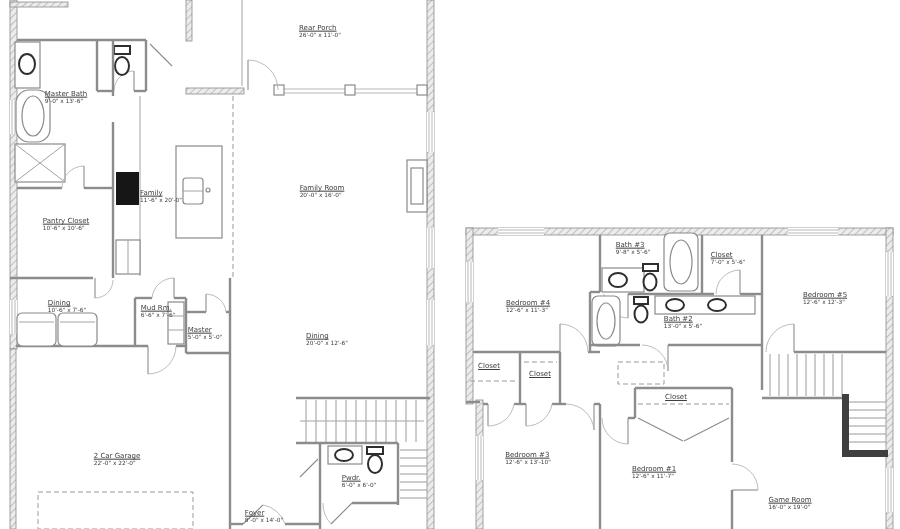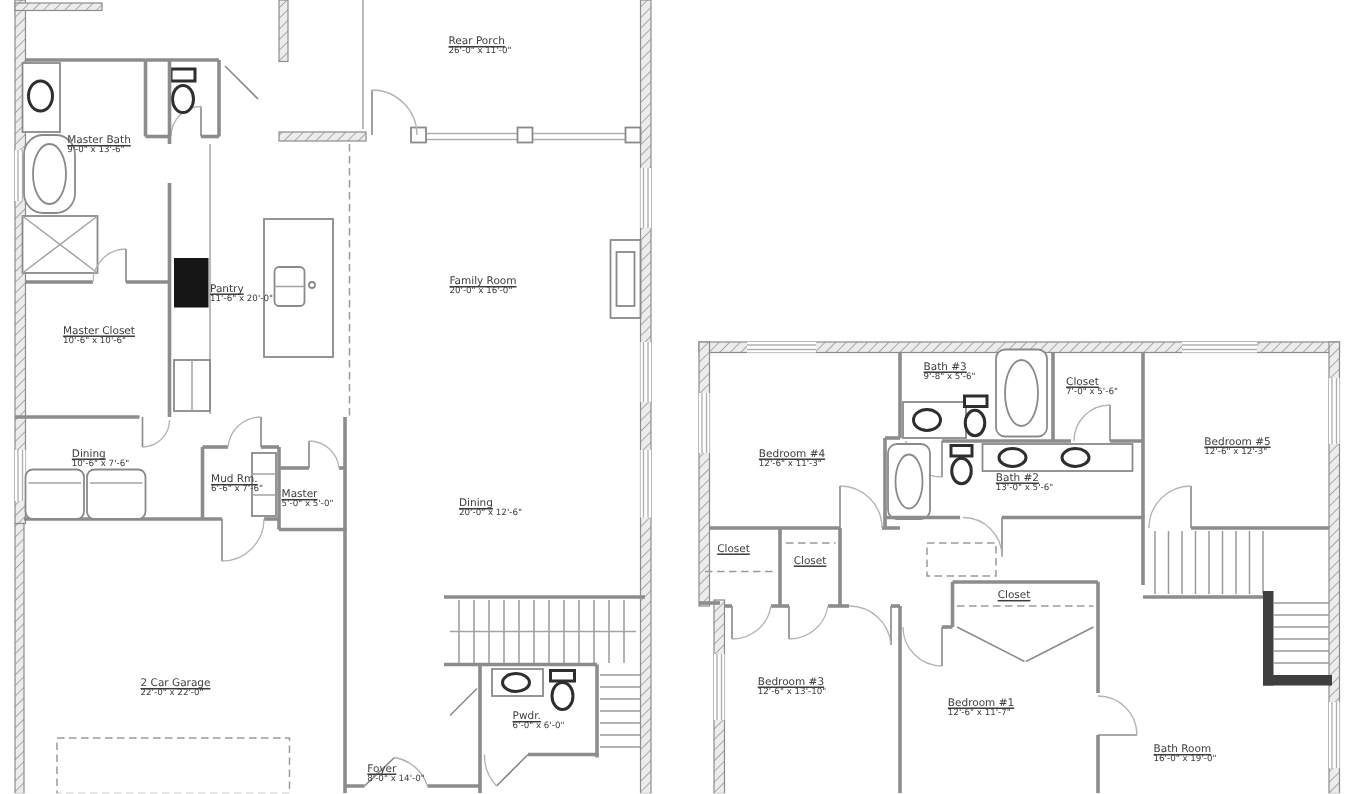--- a/index.html
+++ b/index.html
@@ -380,36 +380,36 @@
 
 <div class="room-label" style="left:320px;top:31px">
   <div class="nm">Rear Porch</div>
   <div class="dm">26'-0" x 11'-0"</div>
 </div>
 <div class="room-label" style="left:66px;top:97px">
   <div class="nm">Master Bath</div>
   <div class="dm">9'-0" x 13'-6"</div>
 </div>
 <div class="room-label" style="left:161px;top:196px">
-  <div class="nm">Pantry</div>
+  <div class="nm">Family</div>
   <div class="dm">11'-6" x 20'-0"</div>
 </div>
 <div class="room-label" style="left:322px;top:191px">
   <div class="nm">Family Room</div>
   <div class="dm">20'-0" x 16'-0"</div>
 </div>
 <div class="room-label" style="left:66px;top:224px">
-  <div class="nm">Master Closet</div>
+  <div class="nm">Pantry Closet</div>
   <div class="dm">10'-6" x 10'-6"</div>
 </div>
 <div class="room-label" style="left:67px;top:306px">
   <div class="nm">Dining</div>
   <div class="dm">10'-6" x 7'-6"</div>
 </div>
-<div class="room-label" style="left:158px;top:323px">
+<div class="room-label" style="left:158px;top:311px">
   <div class="nm">Mud Rm.</div>
   <div class="dm">6'-6" x 7'-6"</div>
 </div>
 <div class="room-label" style="left:205px;top:333px">
   <div class="nm">Master</div>
   <div class="dm">5'-0" x 5'-0"</div>
 </div>
 <div class="room-label" style="left:327px;top:339px">
   <div class="nm">Dining</div>
   <div class="dm">20'-0" x 12'-6"</div>
@@ -458,17 +458,17 @@
 </div>
 <div class="room-label" style="left:528px;top:458px">
   <div class="nm">Bedroom #3</div>
   <div class="dm">12'-6" x 13'-10"</div>
 </div>
 <div class="room-label" style="left:654px;top:472px">
   <div class="nm">Bedroom #1</div>
   <div class="dm">12'-6" x 11'-7"</div>
 </div>
 <div class="room-label" style="left:790px;top:503px">
-  <div class="nm">Bath Room</div>
+  <div class="nm">Game Room</div>
   <div class="dm">16'-0" x 19'-0"</div>
 </div>
 
 </div>
 
 </body></html>

